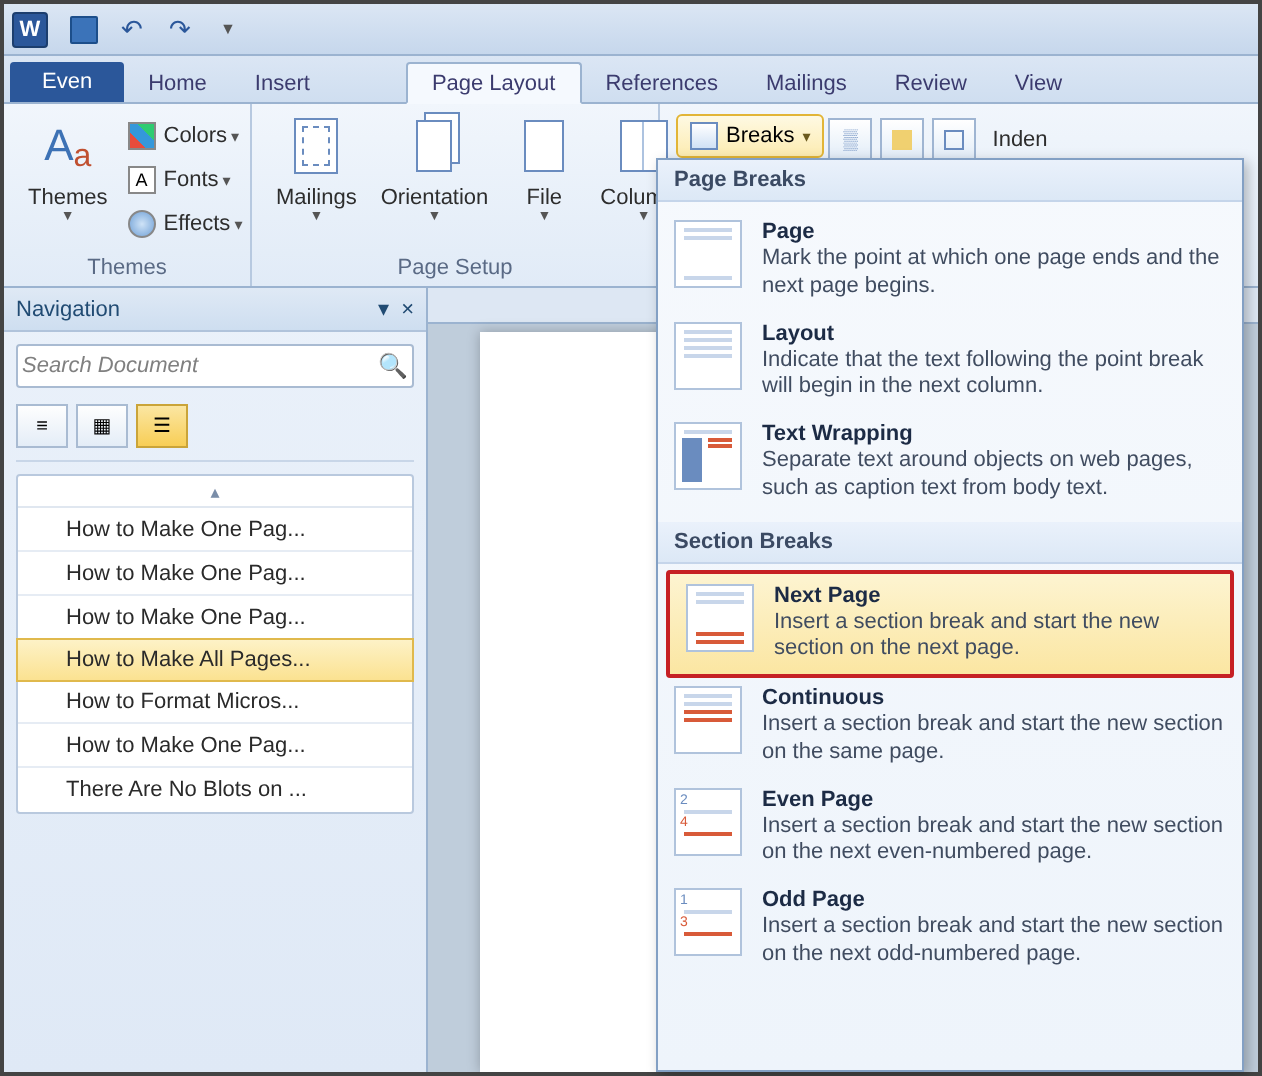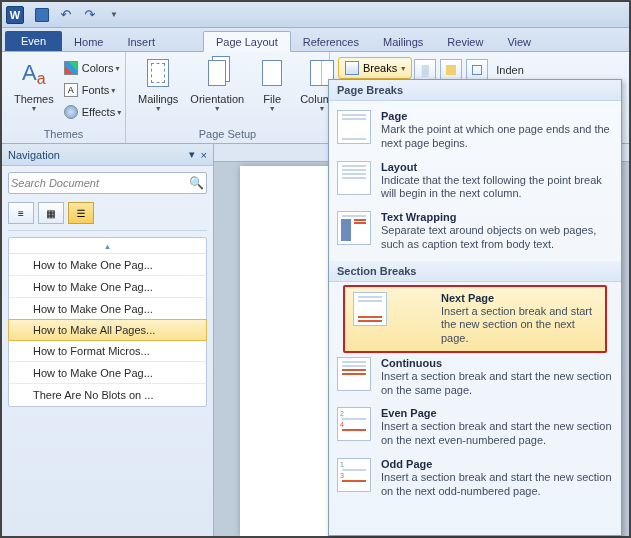--- a/index.html
+++ b/index.html
@@ -58,21 +58,21 @@
 
   .doc-area { flex:1; background:#bfcddb; position:relative; }
   .ruler { position:absolute; top:0; left:0; right:0; height:18px; background:#dde7f3; border-bottom:1px solid #9bb3d0;}
   .page { position:absolute; top:22px; left:26px; width: 310px; bottom: 0; background:#fff; box-shadow: 0 0 6px rgba(0,0,0,0.25);}
 
   
   .breaks-dd { position:absolute; left: 328px; top: 79px; width: 294px; bottom: 2px; background: linear-gradient(#f6f9fd,#eef4fb); border: 1px solid #83a0c4; box-shadow: 2px 2px 6px rgba(0,0,0,0.25); display:flex; flex-direction:column; overflow:hidden;}
   .dd-sect-hdr { background: linear-gradient(#eaf1fb,#dce8f6); border-bottom: 1px solid #c5d5ea; padding: 4px 8px; font-weight: bold; color:#3b4a63; }
   .dd-body { padding: 4px 0; }
   .dd-item { display:flex; padding: 5px 8px 5px 8px; }
-  .dd-item.highlight { background: linear-gradient(#fdf4d1,#fbe6a2); border: 2px solid #c62024; margin: -1px 14px; border-radius:2px;gap:44px;}
+  .dd-item.highlight { background: linear-gradient(#fdf4d1,#fbe6a2); border: 2px solid #c62024; margin: -1px 4px; border-radius:2px;}
   .dd-item .ico { width: 34px; height: 34px; background:#fff; border: 1px solid #b0c3dc; margin-right: 10px; flex-shrink:0; display:flex; flex-direction:column; padding:2px;}
   .dd-item .ico .ln { height:2px; background:#c8d6ea; margin:1px 2px;}
   .dd-item .ico .ln.r { background:#d85a39;}
   .dd-item .body { flex:1;}
   .dd-item .title { font-weight: bold; color:#1c2b45; margin-bottom: 1px;}
   .dd-item .desc { color:#404c60; line-height: 1.25; }
 </style>
 </head>
 <body>
 

